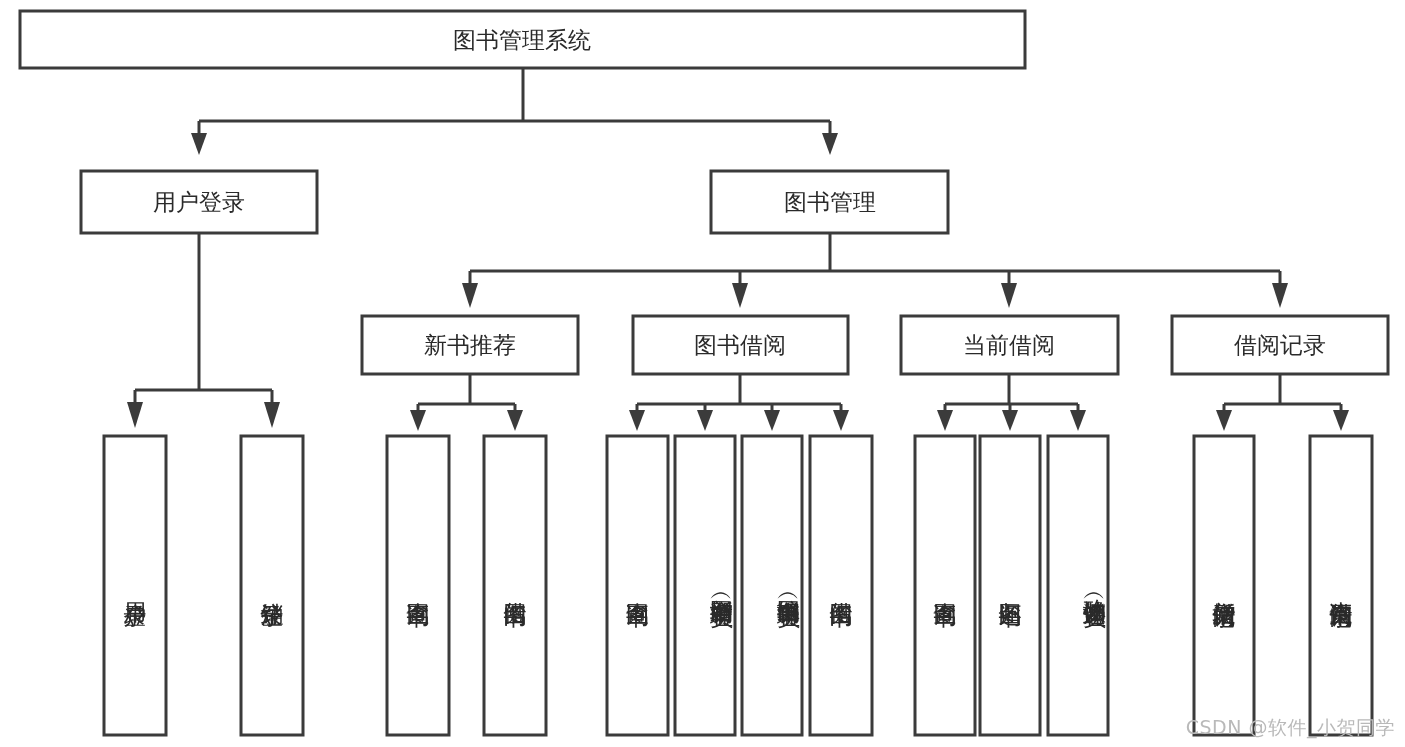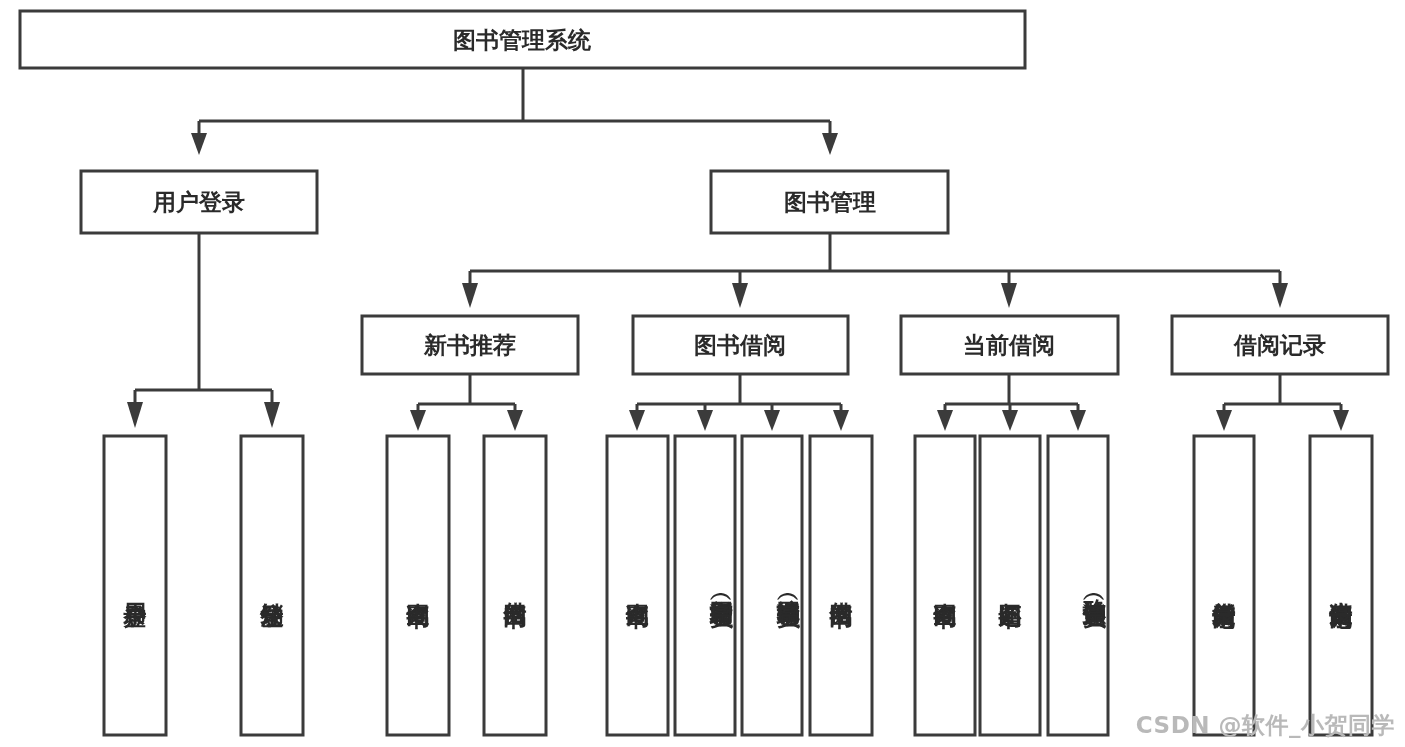--- a/index.html
+++ b/index.html
@@ -11,21 +11,20 @@
     width: 1405px;
     height: 747px;
     overflow: hidden;
     font-family: "DejaVu Sans", "Liberation Sans", sans-serif;
   }
   #diagram-root {
     position: relative;
     width: 1405px;
     height: 747px;
     background: #ffffff;
-    font-weight: bold;
   }
   svg#tree-svg {
     position: absolute;
     left: 0;
     top: 0;
     width: 1405px;
     height: 747px;
   }
   .node-box {
     fill: #ffffff;
@@ -62,21 +61,21 @@
     letter-spacing: 1px;
     text-align: center;
     white-space: nowrap;
     pointer-events: auto;
   }
   #watermark {
     position: absolute;
     right: 10px;
     bottom: 6px;
     font-family: "DejaVu Sans", "Liberation Sans", sans-serif;
-    font-size: 23px;
+    font-size: 19px;
     color: #b9b9b9;
     white-space: nowrap;
     letter-spacing: 0.5px;
   }
 </style>
 </head>
 <body>
 
 <div id="diagram-root">
 

